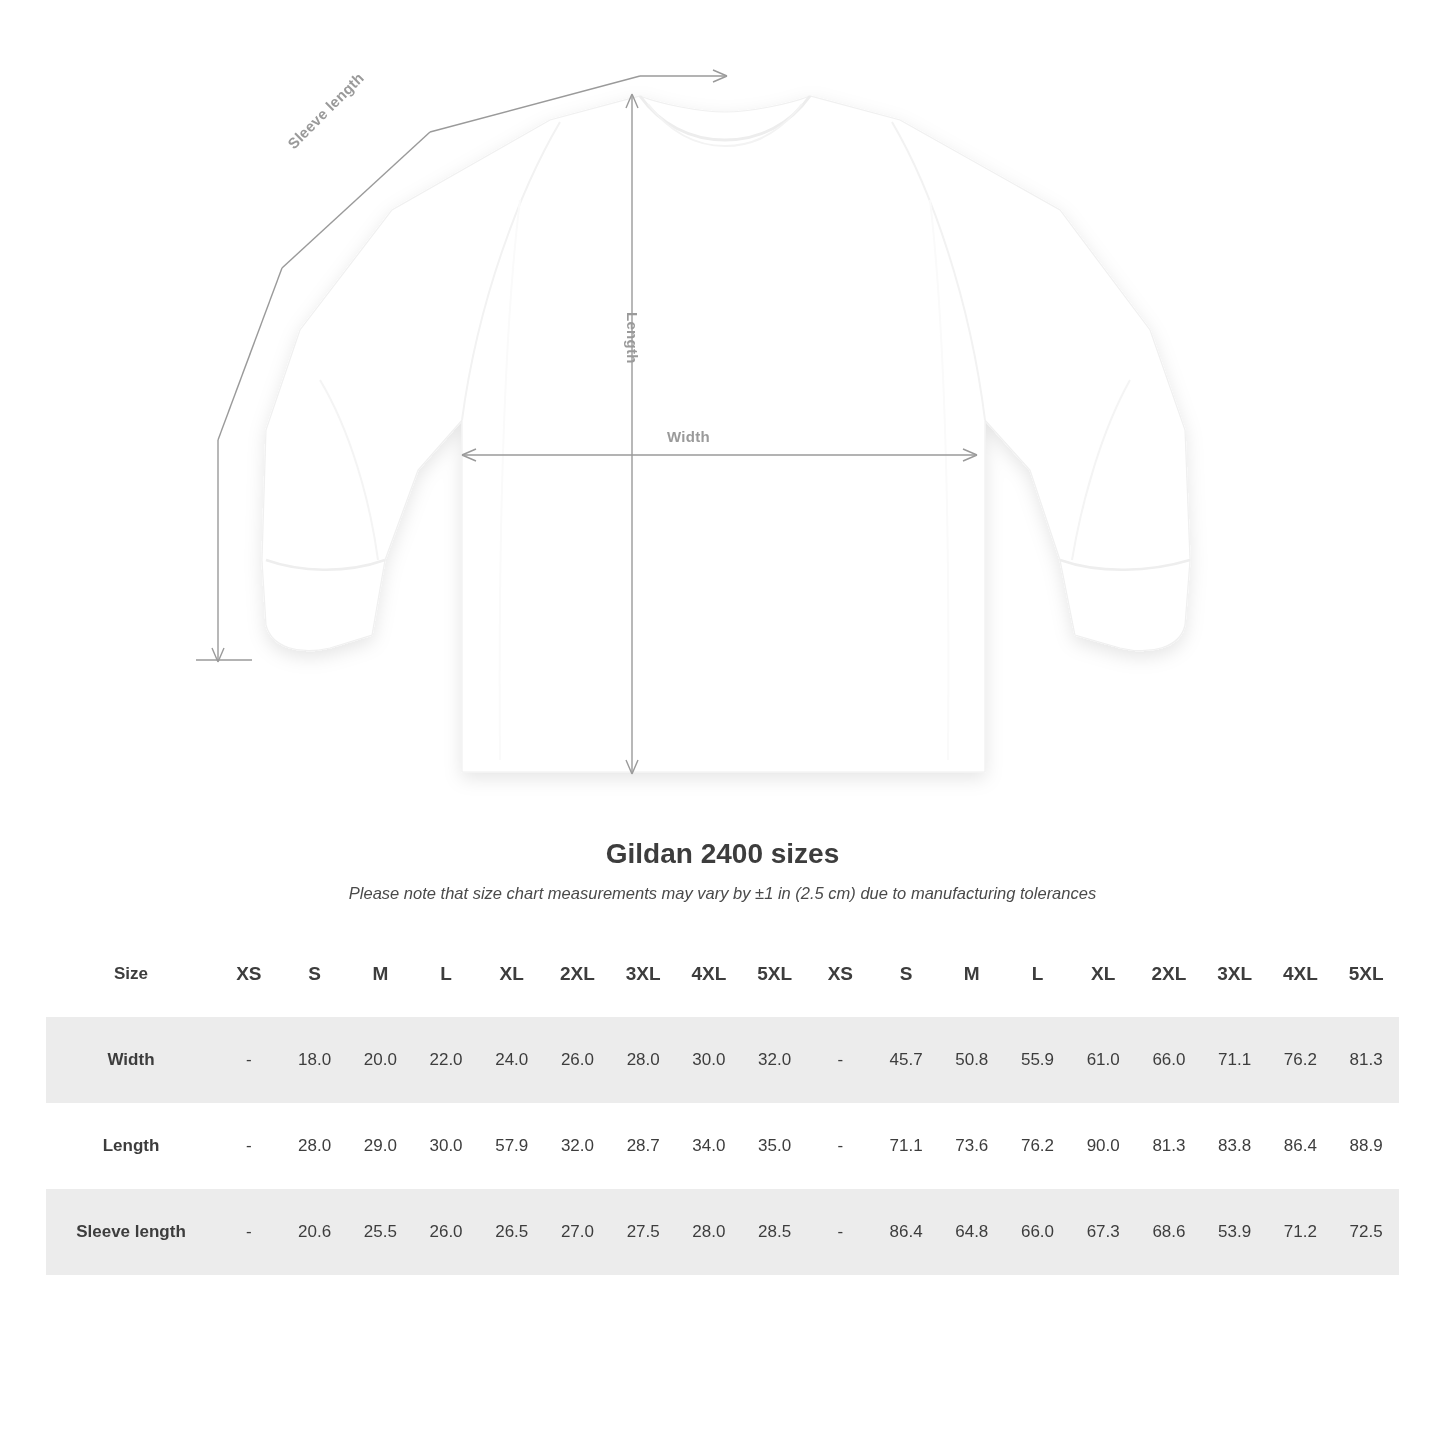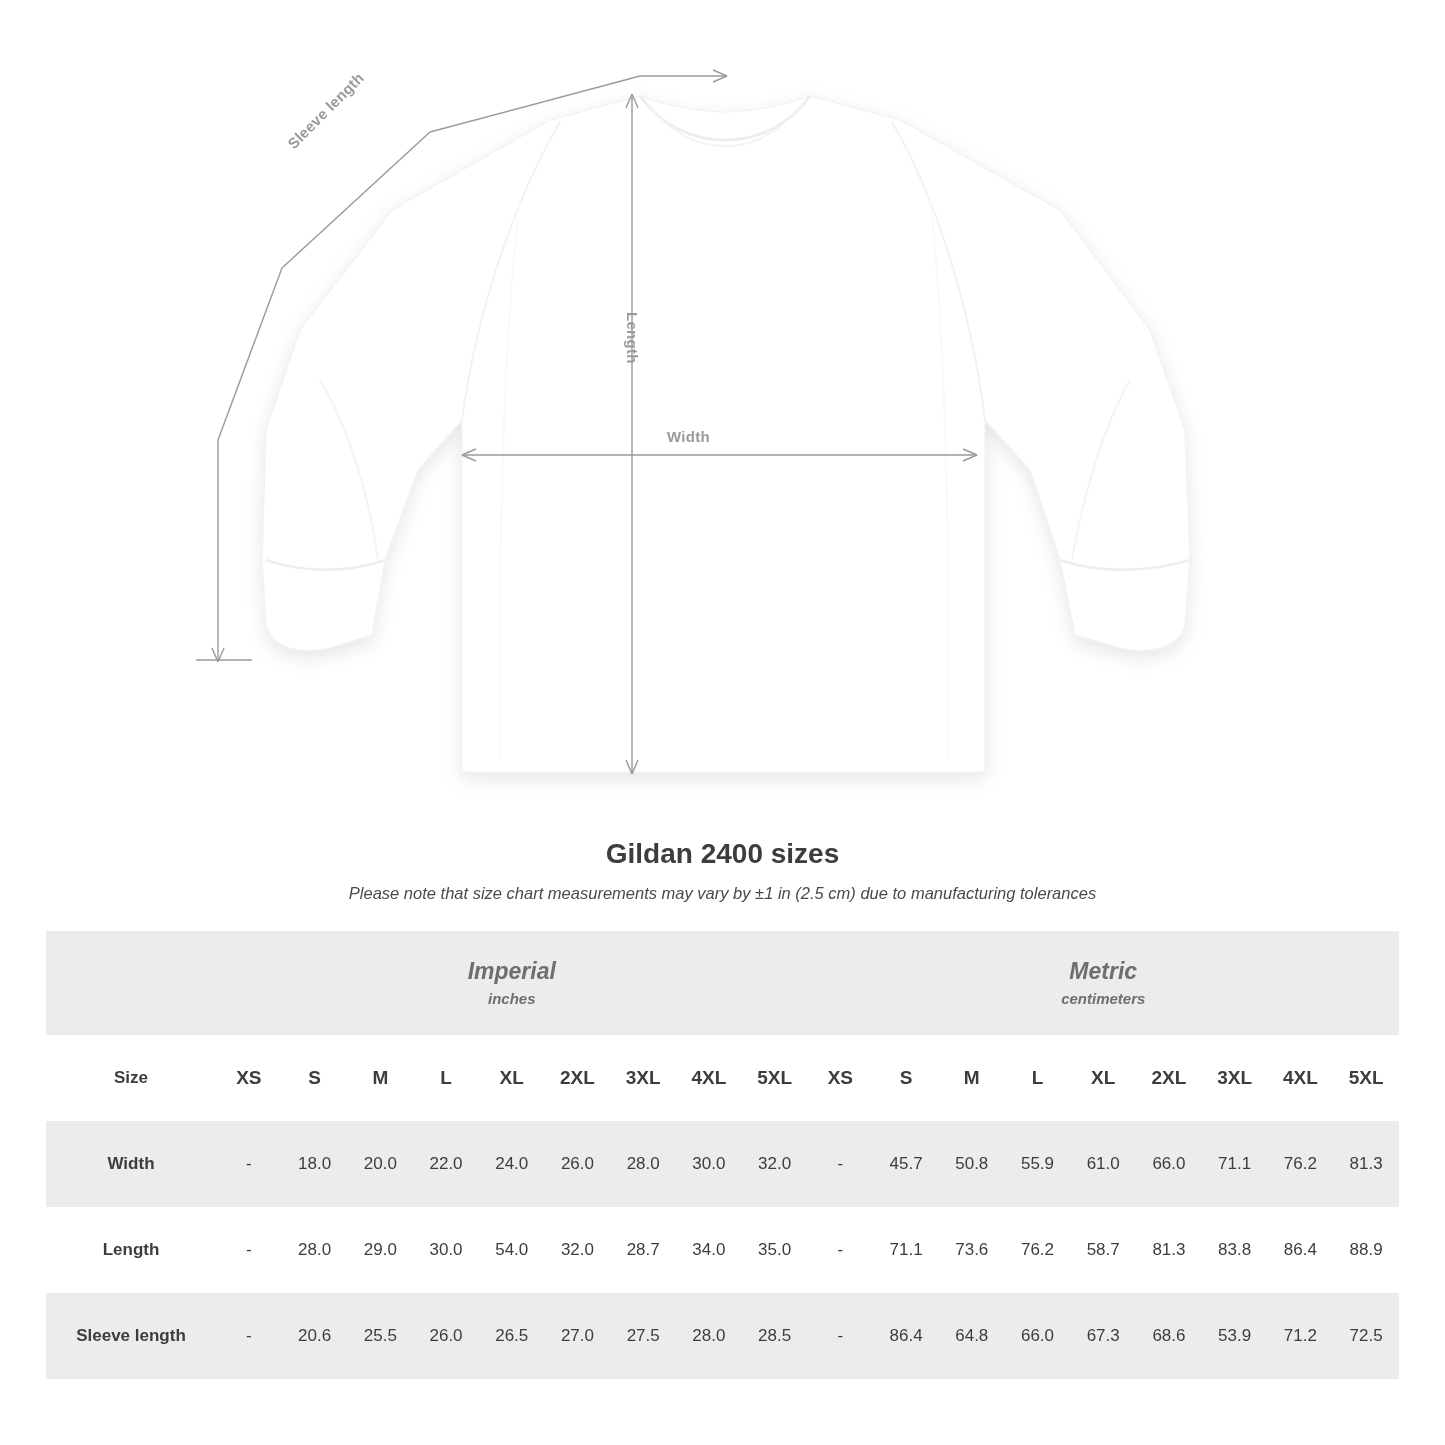--- a/index.html
+++ b/index.html
@@ -226,31 +226,20 @@
   </div>
 
   <div class="table-wrap">
     <table class="size-table">
       <colgroup>
         <col class="label-col">
         <col span="9">
         <col span="9">
       </colgroup>
       <tbody>
-        <tr>
-          <th class="unit-head-cell"></th>
-          <th class="unit-head-cell" colspan="9">
-            <div class="unit-title">Imperial</div>
-            <div class="unit-sub">inches</div>
-          </th>
-          <th class="unit-head-cell" colspan="9">
-            <div class="unit-title">Metric</div>
-            <div class="unit-sub">centimeters</div>
-          </th>
-        </tr>
 
         <tr class="hdr-row">
           <th class="label-col">Size</th>
           <th>XS</th>
           <th>S</th>
           <th>M</th>
           <th>L</th>
           <th>XL</th>
           <th>2XL</th>
           <th>3XL</th>
@@ -288,30 +277,30 @@
           <td>76.2</td>
           <td>81.3</td>
         </tr>
 
         <tr class="data-row row-plain">
           <td class="label-col">Length</td>
           <td>-</td>
           <td>28.0</td>
           <td>29.0</td>
           <td>30.0</td>
-          <td>54.0</td>
+          <td>57.9</td>
           <td>32.0</td>
           <td>28.7</td>
           <td>34.0</td>
           <td>35.0</td>
           <td>-</td>
           <td>71.1</td>
           <td>73.6</td>
           <td>76.2</td>
-          <td>58.7</td>
+          <td>90.0</td>
           <td>81.3</td>
           <td>83.8</td>
           <td>86.4</td>
           <td>88.9</td>
         </tr>
 
         <tr class="data-row row-shaded">
           <td class="label-col">Sleeve length</td>
           <td>-</td>
           <td>20.6</td>

